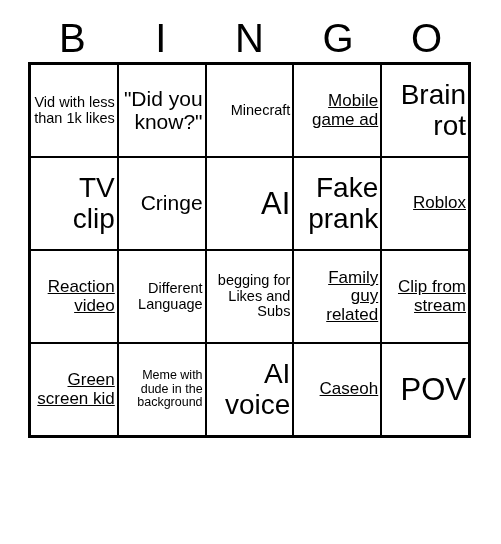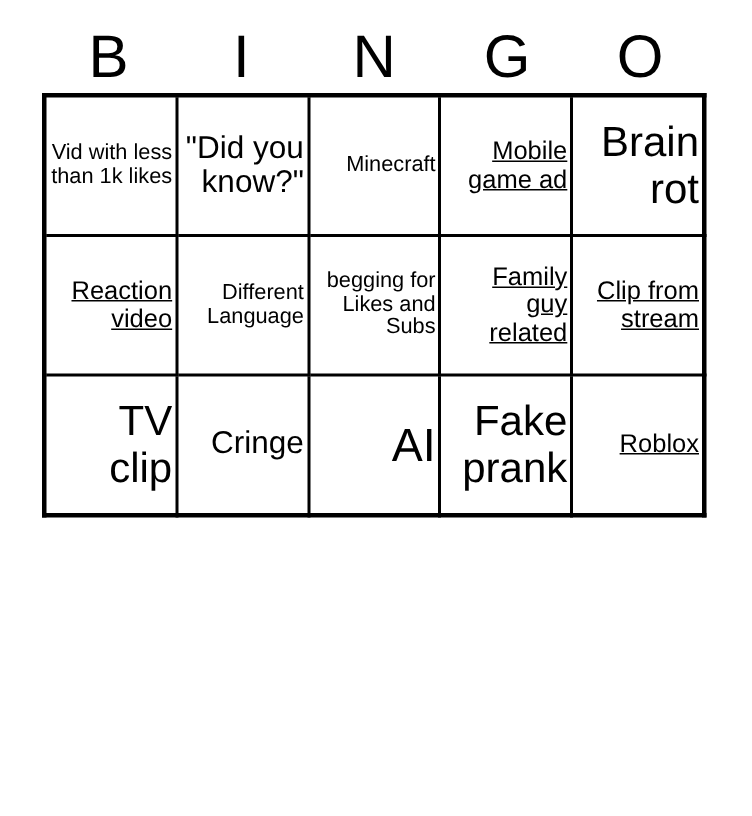--- a/index.html
+++ b/index.html
@@ -93,48 +93,65 @@
           </td>
         <td>
             <span class="cell-text fs-md">Mobile game ad</span>
           </td>
         <td>
             <span class="cell-text fs-xl">Brain rot</span>
           </td>
       </tr>
       <tr>
         <td>
+            <span class="cell-text fs-xl">TV clip</span>
+          </td>
+        <td>
+            <span class="cell-text fs-lg">Cringe</span>
+          </td>
+        <td>
+            <span class="cell-text fs-xxl">AI</span>
+          </td>
+        <td>
+            <span class="cell-text fs-xl">Fake prank</span>
+          </td>
+        <td>
+            <span class="cell-text fs-md">Roblox</span>
+          </td>
+      </tr>
+      <tr>
+        <td>
             <span class="cell-text fs-md">Reaction video</span>
           </td>
         <td>
             <span class="cell-text fs-sm">Different Language</span>
           </td>
         <td>
             <span class="cell-text fs-sm">begging for Likes and Subs</span>
           </td>
         <td>
             <span class="cell-text fs-md">Family guy related</span>
           </td>
         <td>
             <span class="cell-text fs-md">Clip from stream</span>
           </td>
       </tr>
       <tr>
         <td>
-            <span class="cell-text fs-xl">TV clip</span>
+            <span class="cell-text fs-md">Green screen kid</span>
           </td>
         <td>
-            <span class="cell-text fs-lg">Cringe</span>
+            <span class="cell-text fs-xs">Meme with dude in the background</span>
           </td>
         <td>
-            <span class="cell-text fs-xxl">AI</span>
+            <span class="cell-text fs-xl">AI voice</span>
           </td>
         <td>
-            <span class="cell-text fs-xl">Fake prank</span>
+            <span class="cell-text fs-md">Caseoh</span>
           </td>
         <td>
-            <span class="cell-text fs-md">Roblox</span>
+            <span class="cell-text fs-xxl">POV</span>
           </td>
       </tr>
     </tbody>
   </table>
 
 </div>
 
 </body></html>

